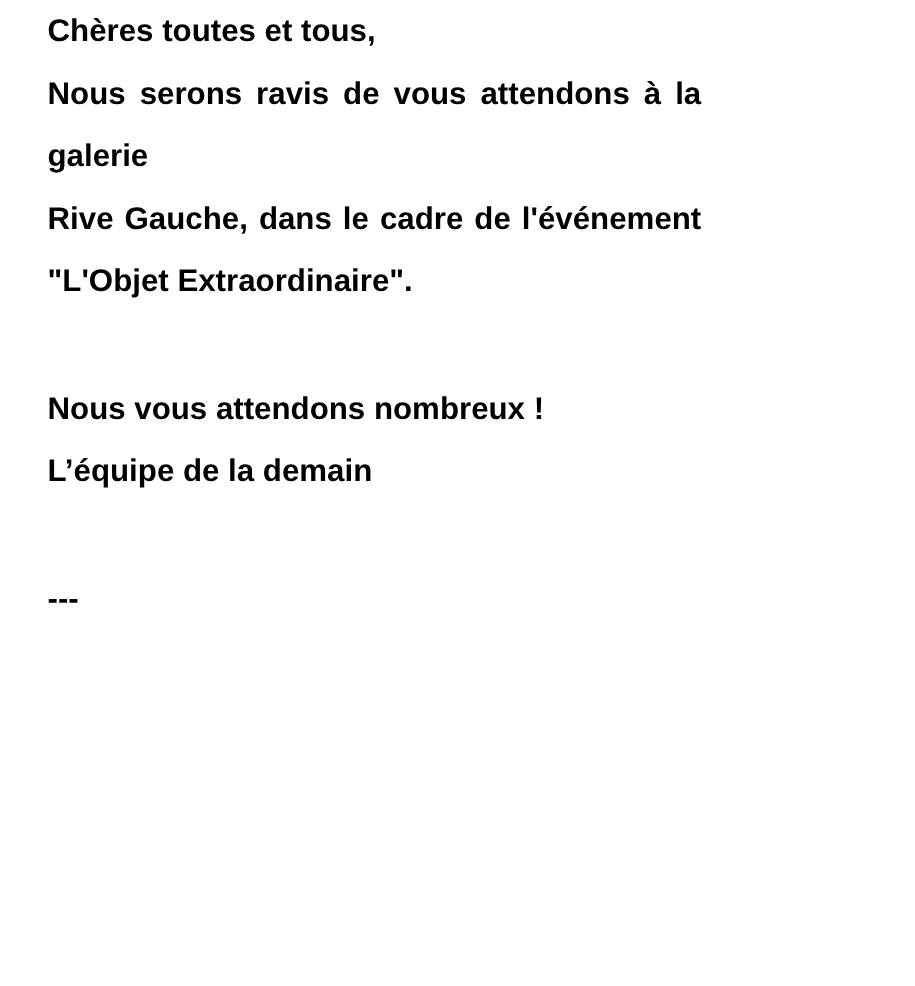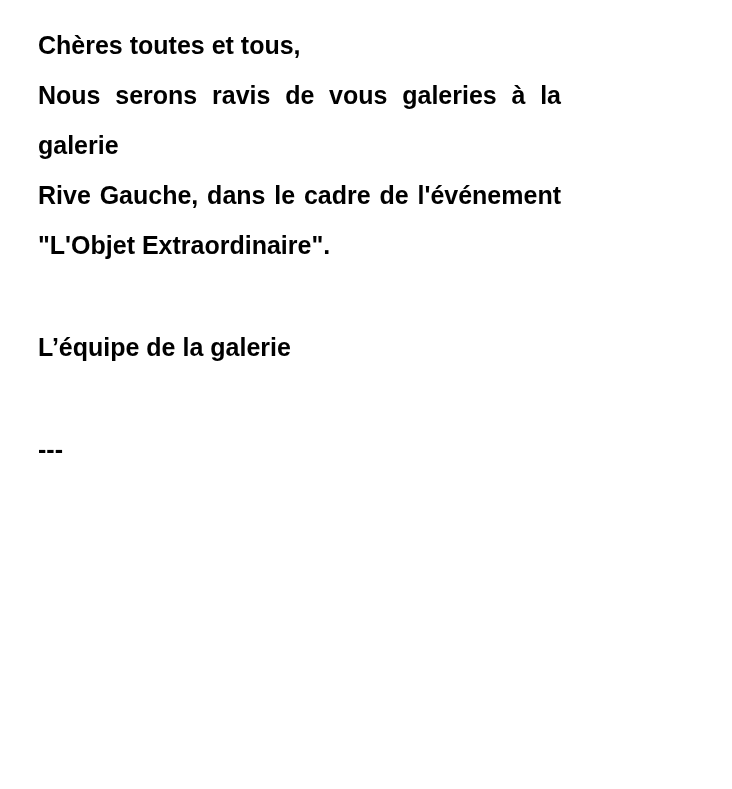--- a/index.html
+++ b/index.html
@@ -9,21 +9,21 @@
   }
   body {
     width: 732px;
     height: 789px;
     overflow: hidden;
   }
   .page {
     box-sizing: border-box;
     width: 580px;
     min-height: 789px;
-    padding: 20px 19px 0 38px;
+    padding: 0 19px 0 38px;
     background: #ffffff;
     color: #000000;
     font-family: "Liberation Sans", "DejaVu Sans", sans-serif;
     font-weight: bold;
     font-size: 25px;
     line-height: 50px;
   }
   .block {
     margin: 0 0 52px 0;
   }
@@ -42,25 +42,26 @@
   }
 </style>
 </head>
 <body>
 
 <div class="page">
 
   <p class="line block">Chères toutes et tous,</p>
 
   <div class="block">
-    <p class="line j">Nous serons ravis de vous galeries à la galerie</p>
+    <p class="line j">Nous serons ravis de vous attendons à la galerie</p>
     <p class="line j">Rive Gauche, dans le cadre de l'événement</p>
     <p class="line">"L'Objet Extraordinaire".</p>
   </div>
 
 
   <div class="block">
-    <p class="line">L’équipe de la galerie</p>
+    <p class="line">Nous vous attendons nombreux !</p>
+    <p class="line">L’équipe de la demain</p>
   </div>
 
   <p class="line block">---</p>
 
 </div>
 
 </body></html>

